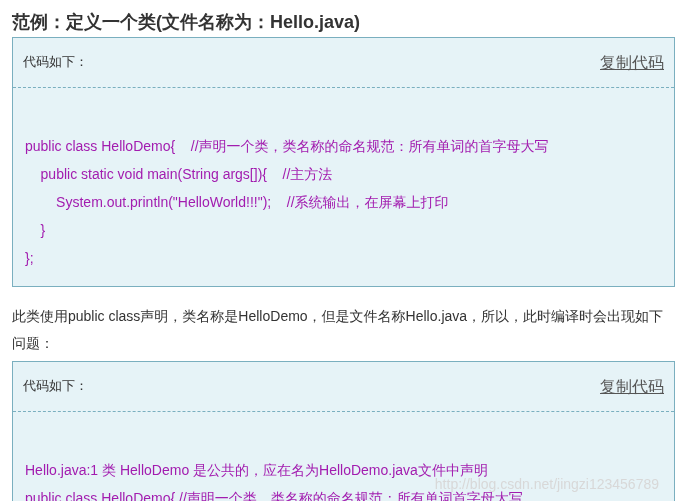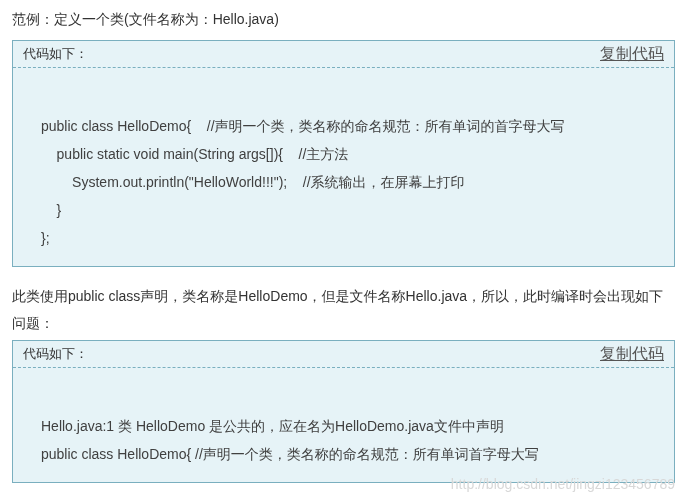--- a/index.html
+++ b/index.html
@@ -6,60 +6,59 @@
     body {
       font-family: "Microsoft YaHei", Arial, sans-serif;
       font-size: 14px;
       color: #333;
       padding: 8px 12px;
       width: 687px;
       background: #fff;
       line-height: 1.6;
     }
     .example-title {
-      font-weight: normal;
-      margin-bottom: 10px;
-      font-size: 14px;
+      font-weight: bold;
+      font-size: 18px;
     }
     .code-box {
       border: 1px solid #7aafbf;
       background: #e6f3f7;
       margin-bottom: 16px;
     }
     .code-header {
       display: flex;
       justify-content: space-between;
       align-items: center;
-      padding: 0 10px;
+      padding: 12px 10px;
       border-bottom: 1px dashed #7aafbf;
       font-size: 13px;
       gap: 18px;
     }
     .code-label { color: #333; }
     .copy-link {
       color: #555;
       text-decoration: underline;
       cursor: pointer;
       font-size: 16px;
     }
     .code-body {
-      padding: 16px 12px 14px 28px;
+      padding: 16px 12px 14px 12px;
       font-family: Arial, sans-serif;
       font-size: 14px;
-      color: #404040;
+      color: #a21caf;
       white-space: pre;
       line-height: 2.0;
     }
     .paragraph {
       margin-bottom: 4px;
       line-height: 1.9;
     }
     .watermark {
       position: fixed;
-      right: 12px;
+      right: 28px;
       bottom: 6px;
       color: #d8d8d8;
       font-size: 14px;
       font-family: Arial, sans-serif;
       pointer-events: none;
     }
   </style>
 </head>
 <body>
 

